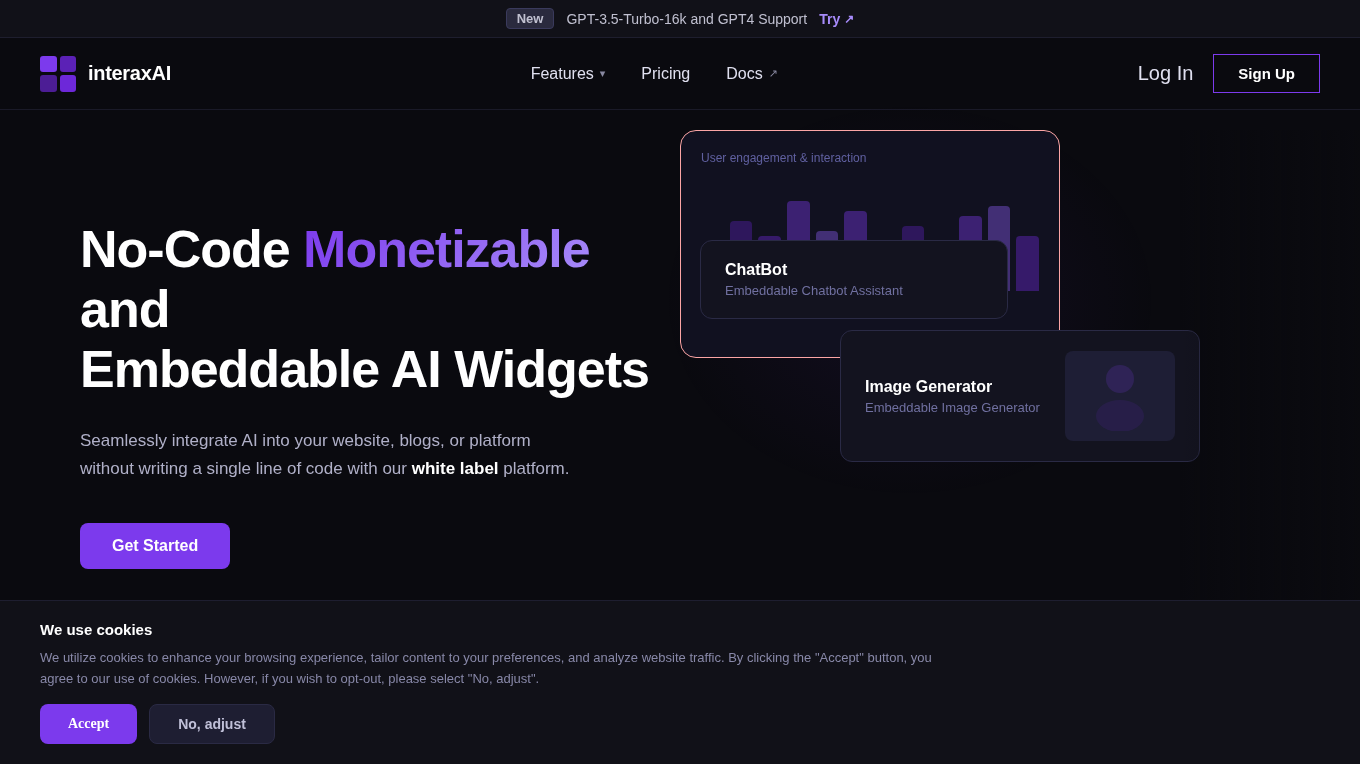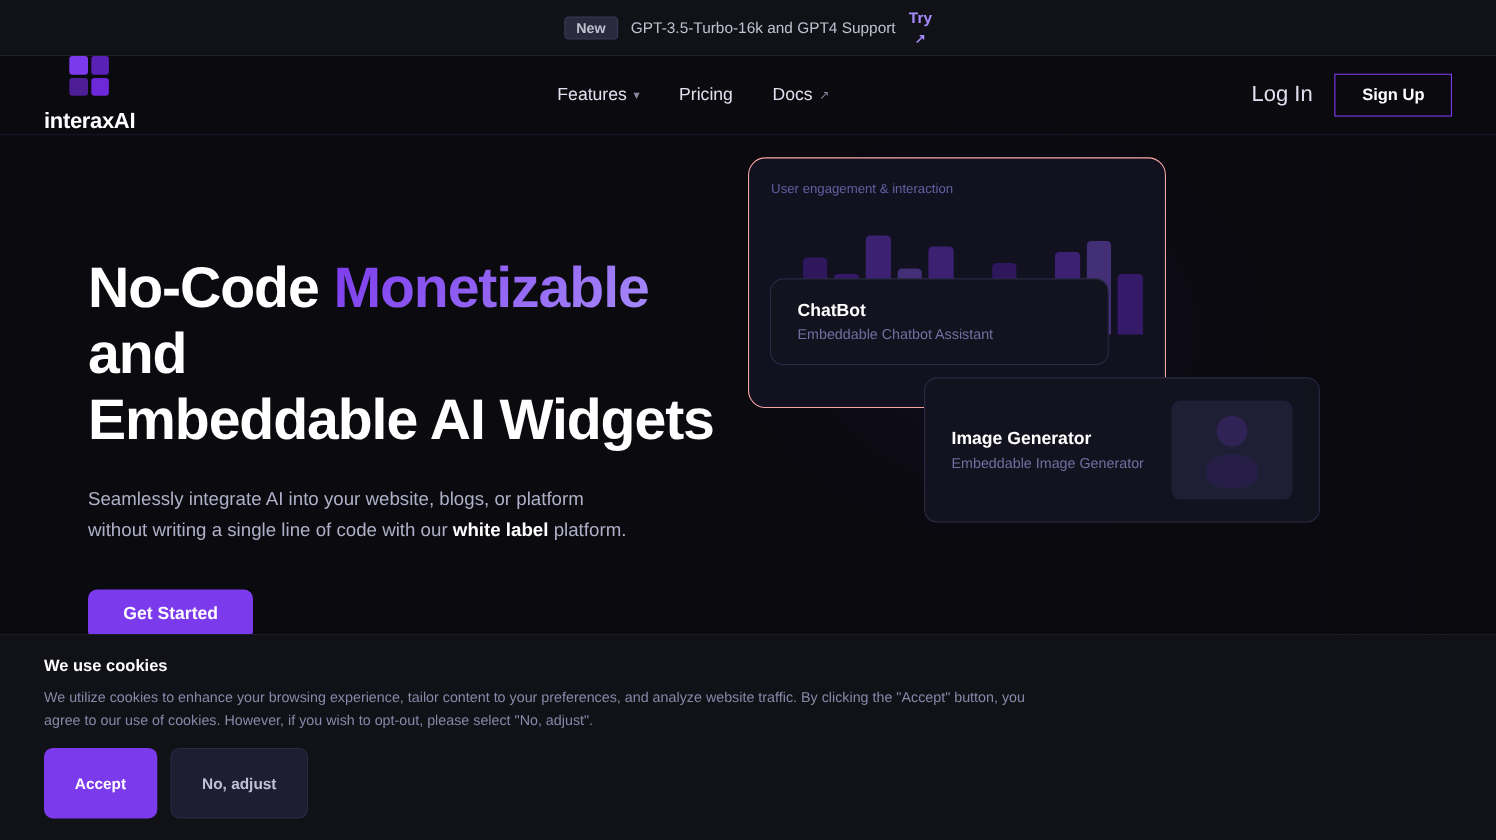--- a/index.html
+++ b/index.html
@@ -39,21 +39,20 @@
       color: #c0c0d0;
     }
 
     .announcement-bar .try-link {
       display: flex;
       align-items: center;
       gap: 4px;
       color: #a78bfa;
       font-weight: 600;
       cursor: pointer;
-      flex-direction: column;
     }
 
     .try-link .arrow-icon {
       font-size: 12px;
     }
 
     
     .navbar {
       display: flex;
       align-items: center;
@@ -61,21 +60,20 @@
       padding: 0 40px;
       height: 72px;
       border-bottom: 1px solid #1a1a28;
       background: #0a0a0f;
     }
 
     .nav-logo {
       display: flex;
       align-items: center;
       gap: 12px;
-      flex-direction: column;
     }
 
     .logo-grid {
       display: grid;
       grid-template-columns: 1fr 1fr;
       gap: 3px;
       width: 36px;
       height: 36px;
     }
 
@@ -366,25 +364,26 @@
     .cookie-actions {
       display: flex;
       gap: 12px;
       margin-top: 4px;
     }
 
     .accept-btn {
       background: #7c3aed;
       color: #ffffff;
       border: none;
-      padding: 24px 28px;
+      padding: 12px 28px;
       border-radius: 8px;
       font-size: 14px;
       font-weight: 600;
       cursor: pointer;
+      font-family: Liberation Serif, serif;
     }
 
     .adjust-btn {
       background: #1e1e32;
       color: #c0c0d8;
       border: 1px solid #2a2a44;
       padding: 10px 28px;
       border-radius: 8px;
       font-size: 14px;
       font-weight: 600;

